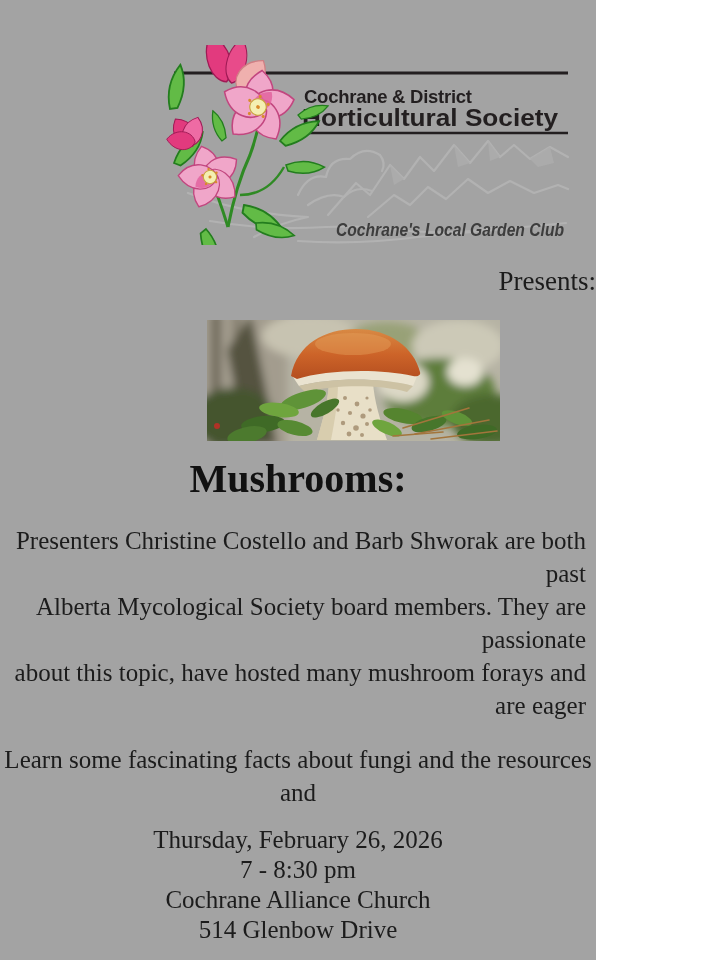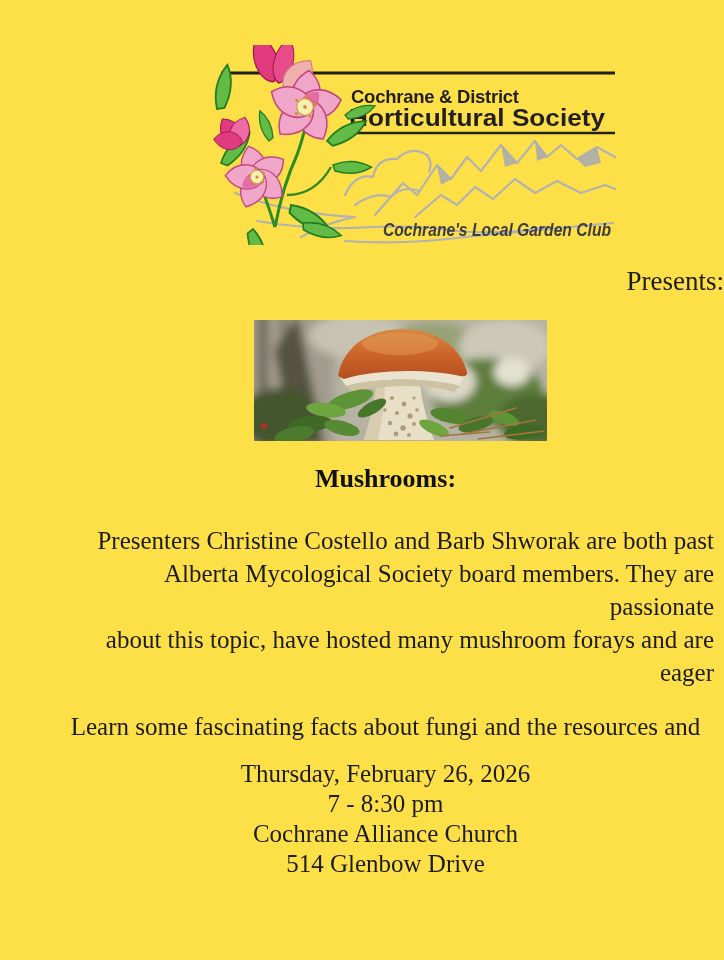--- a/index.html
+++ b/index.html
@@ -2,25 +2,25 @@
 <html><head>
 <meta charset="utf-8">
 <style>
   * { margin:0; padding:0; box-sizing:border-box; }
   html,body { background:#ffffff; }
   body {
     width:724px; height:960px;
     font-family:"Liberation Serif","DejaVu Serif",serif;
     color:#1c1c1c;
   }
-  .flyer { position:relative; width:724px; height:960px; overflow:hidden; background:#fde047;padding-left:47px; }
+  .flyer { position:relative; width:596px; height:960px; overflow:hidden; background:#a3a3a3; }
   .logo { display:block; width:412px; height:200px; margin:45px 0 0 158px; }
   .presents { margin-top:20px; text-align:right; font-size:27px; line-height:32px; }
   .photo { display:block; width:293px; height:121px; margin:23px 0 0 207px; }
-  .title { margin-top:15px; text-align:center; font-size:26px; font-weight:bold; line-height:45px; color:#111; }
+  .title { margin-top:15px; text-align:center; font-size:40px; font-weight:bold; line-height:45px; color:#111; }
   .intro { margin:23px 10px 12px 8px; font-size:25px; line-height:33px; text-align:right; }
   .highlight { margin-top:21px; text-align:center; font-size:25px; line-height:33px; }
   .event { margin-top:16px; text-align:center; font-size:25px; line-height:30px; }
 </style>
 </head>
 <body>
 
 <div class="flyer">
 
   <svg class="logo" viewBox="0 0 412 200" role="img">

